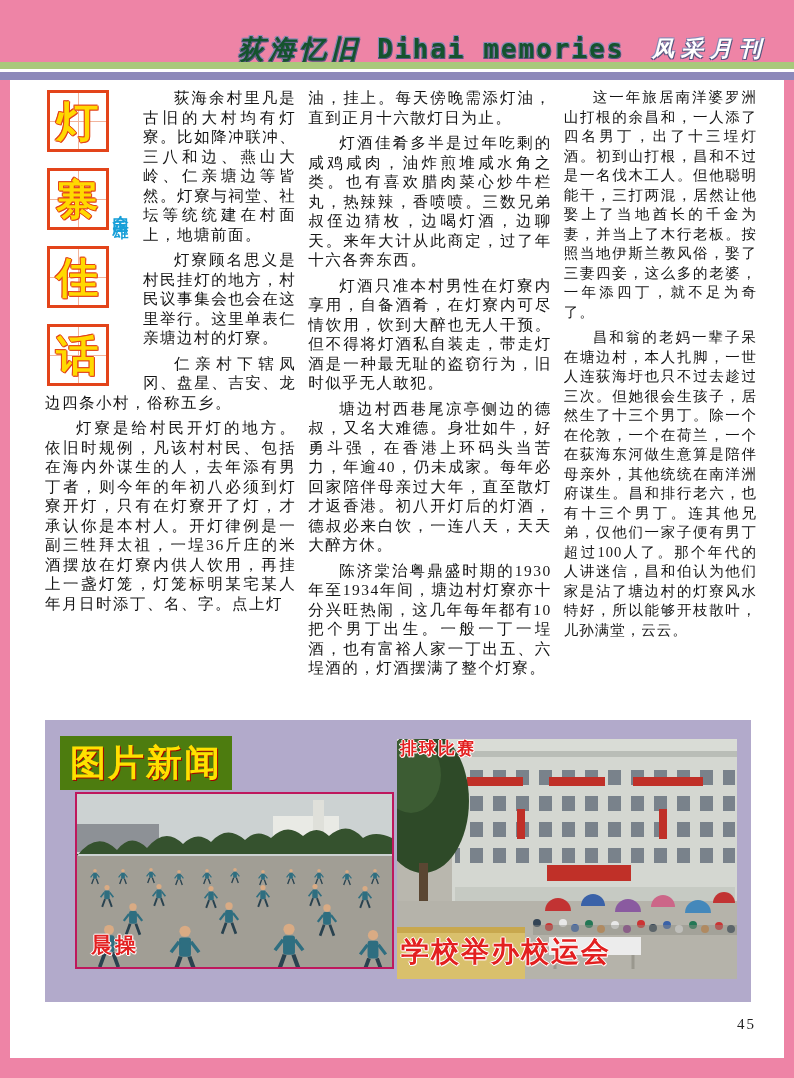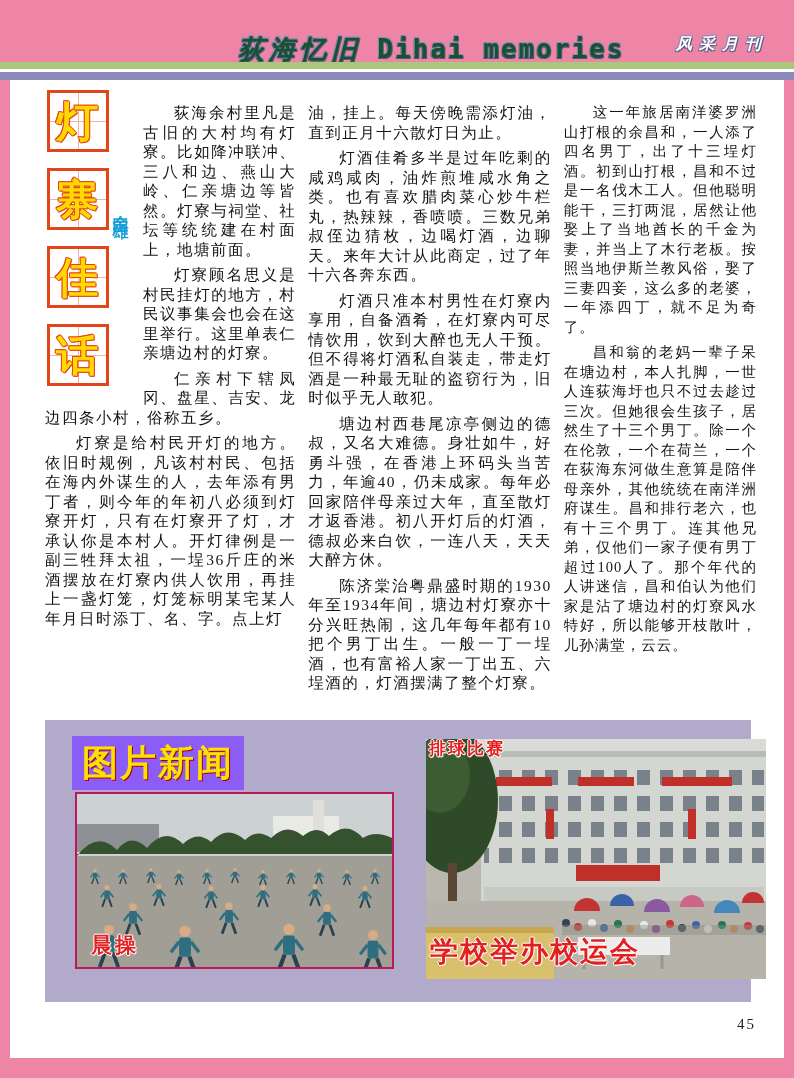--- a/index.html
+++ b/index.html
@@ -12,38 +12,38 @@
   .header-band{position:absolute;top:0;left:0;width:794px;height:62px;background:#ee84a6;}
   .mag-title{
     position:absolute;left:238px;top:32px;width:330px;
     font-weight:bold;font-size:26px;color:#14532d;white-space:nowrap;
     text-shadow:1px 1px 0 #56567e,-1px -1px 0 #8d8ab6,1px -1px 0 #8d8ab6,-1px 1px 0 #56567e;
   }
   .mag-title .cn{letter-spacing:5px;font-family:"Liberation Serif",serif;font-style:italic;}
   .mag-title .en{letter-spacing:2px;font-family:"DejaVu Sans Mono",monospace;margin-left:8px;}
   .issue-label{
     position:absolute;right:26px;top:34px;
-    font-weight:bold;font-size:16px;color:#ffffff;letter-spacing:7px;
+    font-weight:bold;font-size:22px;color:#ffffff;letter-spacing:7px;
     font-family:"Liberation Serif",serif;font-style:italic;white-space:nowrap;
     text-shadow:1px 1px 0 #56567e,-1px -1px 0 #8d8ab6,1px -1px 0 #8d8ab6,-1px 1px 0 #56567e;
   }
   .strip-green{position:absolute;top:62px;left:0;width:794px;height:7px;background:#a9c87b;}
   .strip-white{position:absolute;top:69px;left:0;width:794px;height:3px;background:#ffffff;}
   .strip-purple{position:absolute;top:72px;left:0;width:794px;height:8px;background:#8d89ba;}
   
   .content{position:absolute;left:10px;top:80px;width:774px;height:978px;background:#ffffff;}
   
   .article{position:absolute;left:35px;top:8px;width:712px;height:628px;display:flex;overflow:hidden;}
   .col{
     font-family:"Liberation Serif","DejaVu Serif",serif;
     color:#141414;text-align:justify;
     font-size:15.5px;line-height:19.5px;letter-spacing:1.5px;
   }
   .col p{margin:6px 0 0 0;text-indent:2em;}
-  .col p:first-of-type{margin-top:15px;}
+  .col p:first-of-type{margin-top:0;}
   .col p.noindent{text-indent:0;}
   .col1{width:255px;margin-right:12px;}
   .col2{width:247px;margin-right:12px;}
   .col3{width:196px;font-size:14.5px;letter-spacing:1px;}
   
   .title-block{float:left;width:90px;height:296px;margin:2px 8px 4px 0;position:relative;}
   .tbox{
     position:absolute;left:2px;width:56px;height:56px;
     border:3px solid #e3441a;background:#ffffff;
   }
@@ -58,33 +58,33 @@
   .tbox.b1{top:0;} .tbox.b2{top:78px;} .tbox.b3{top:156px;} .tbox.b4{top:234px;}
   .author-name{
     position:absolute;left:66px;top:112px;
     writing-mode:vertical-rl;letter-spacing:4px;
     font-size:16px;font-weight:bold;color:#189fd8;
     font-family:"Liberation Serif",serif;
   }
   
   .photo-panel{position:absolute;left:35px;top:640px;width:706px;height:282px;background:#b2aacb;}
   .news-banner{
-    position:absolute;left:15px;top:16px;width:172px;height:54px;background:#8b5cf6;
+    position:absolute;left:15px;top:16px;width:172px;height:54px;background:#4d7c0f;
     color:#ffe100;font-weight:bold;font-size:36px;line-height:54px;text-align:center;
-    letter-spacing:2px;text-shadow:1px 1px 0 #a80000;margin-left:12px;
+    letter-spacing:2px;text-shadow:1px 1px 0 #a80000;
   }
   .headline{position:absolute;left:192px;top:6px;width:190px;text-align:center;
     color:#bfe5f8;font-weight:bold;font-family:"Liberation Serif",serif;font-style:italic;
     text-shadow:1px 1px 0 #ffffff,-1px -1px 0 #7db9d8,2px 2px 3px #8fb8cc;
   }
   .headline .l1{font-size:27px;letter-spacing:16px;display:block;}
   .headline .l2{font-size:29px;letter-spacing:4px;display:block;margin-top:2px;}
   .photo{position:absolute;overflow:hidden;}
   .photo-left{left:30px;top:72px;width:315px;height:173px;border:2px solid #be185d;}
-  .photo-right{left:381px;top:19px;width:340px;height:240px;}
+  .photo-right{left:352px;top:19px;width:340px;height:240px;}
   .caption{
     position:absolute;color:#e32020;font-weight:bold;white-space:nowrap;z-index:5;
     text-shadow:1px 0 #ffffff,-1px 0 #ffffff,0 1px #ffffff,0 -1px #ffffff,1px 1px 0 #ffd8d8;
   }
   .cap-morning{left:14px;bottom:8px;font-size:21px;letter-spacing:3px;}
   .cap-volley{left:3px;top:-2px;font-size:17px;letter-spacing:2px;}
   .cap-sports{left:4px;bottom:8px;font-size:28px;letter-spacing:2px;}
   
   .page-number{
     position:absolute;right:28px;top:936px;font-size:15px;color:#222;

